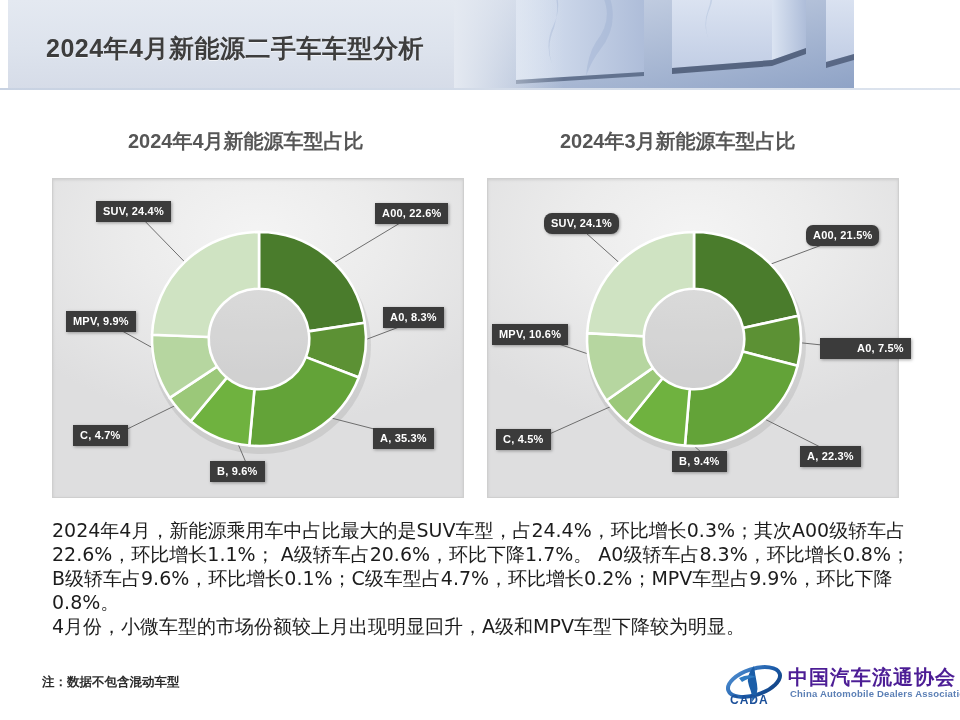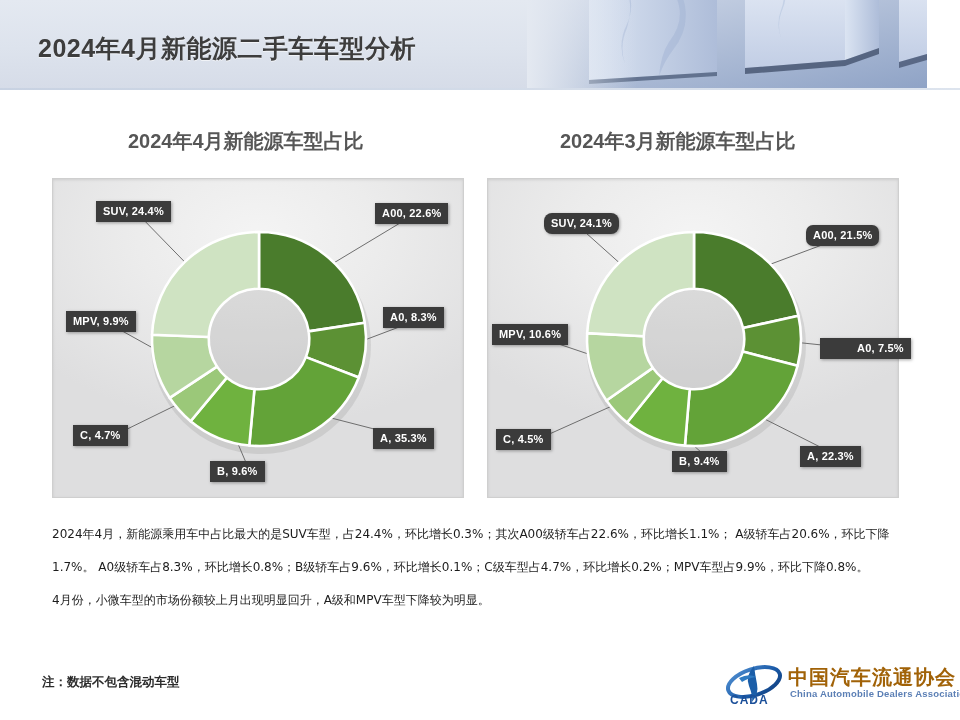--- a/index.html
+++ b/index.html
@@ -6,21 +6,21 @@
   html,body { width:960px; height:720px; }
   body {
     font-family:"Liberation Sans","DejaVu Sans",sans-serif;
     background:#ffffff;
     position:relative;
     overflow:hidden;
   }
 
   
   #header-band{
-    position:absolute; left:0; top:0; width:927px; height:88px;
+    position:absolute; left:8px; top:0; width:846px; height:88px;
     background:linear-gradient(180deg,#e4e9f1 0%, #dde3ed 55%, #d6dce8 100%);
     overflow:hidden;
     padding-left:6px;
   }
   #header-deco{
     position:absolute; right:0; top:0; width:400px; height:88px;
     overflow:hidden;
   }
   #page-title{
     position:absolute; left:38px; top:32px;
@@ -63,40 +63,40 @@
     font-size:11px; font-weight:bold;
     padding:4px 7px 5px 7px;
     white-space:nowrap;
     box-shadow:1px 1px 3px rgba(0,0,0,.35);
     letter-spacing:.2px;
   }
 
   
   #body-text{
     position:absolute; left:52px; top:518px; width:868px;
-    font-size:12px; color:#1c1c1c;
-    line-height:33px;
+    font-size:19px; color:#1c1c1c;
+    line-height:24px;
     font-family:"DejaVu Sans","Liberation Sans",sans-serif;
   }
   #body-text p{ margin:0; }
   #body-para-2{ margin-top:4px; }
 
   #footnote{
     position:absolute; left:42px; top:674px;
     font-size:12.5px; font-weight:bold; color:#2b2b2b;
     font-family:"DejaVu Sans","Liberation Sans",sans-serif;
   }
 
   
   #brand-logo{
     position:absolute; left:722px; top:662px; width:212px; height:48px;
   }
   #brand-cn{
     position:absolute; left:66px; top:2px;
-    font-size:20px; font-weight:bold; color:#a16207;
+    font-size:20px; font-weight:bold; color:#4c1d95;
     letter-spacing:1px; white-space:nowrap;
     font-family:"DejaVu Sans","Liberation Sans",sans-serif;
   }
   #brand-en{
     position:absolute; left:68px; top:26px;
     font-size:9.5px; font-weight:bold; color:#5b7fb5;
     letter-spacing:.2px; white-space:nowrap;
   }
   #brand-cada{
     position:absolute; left:8px; top:31px;

